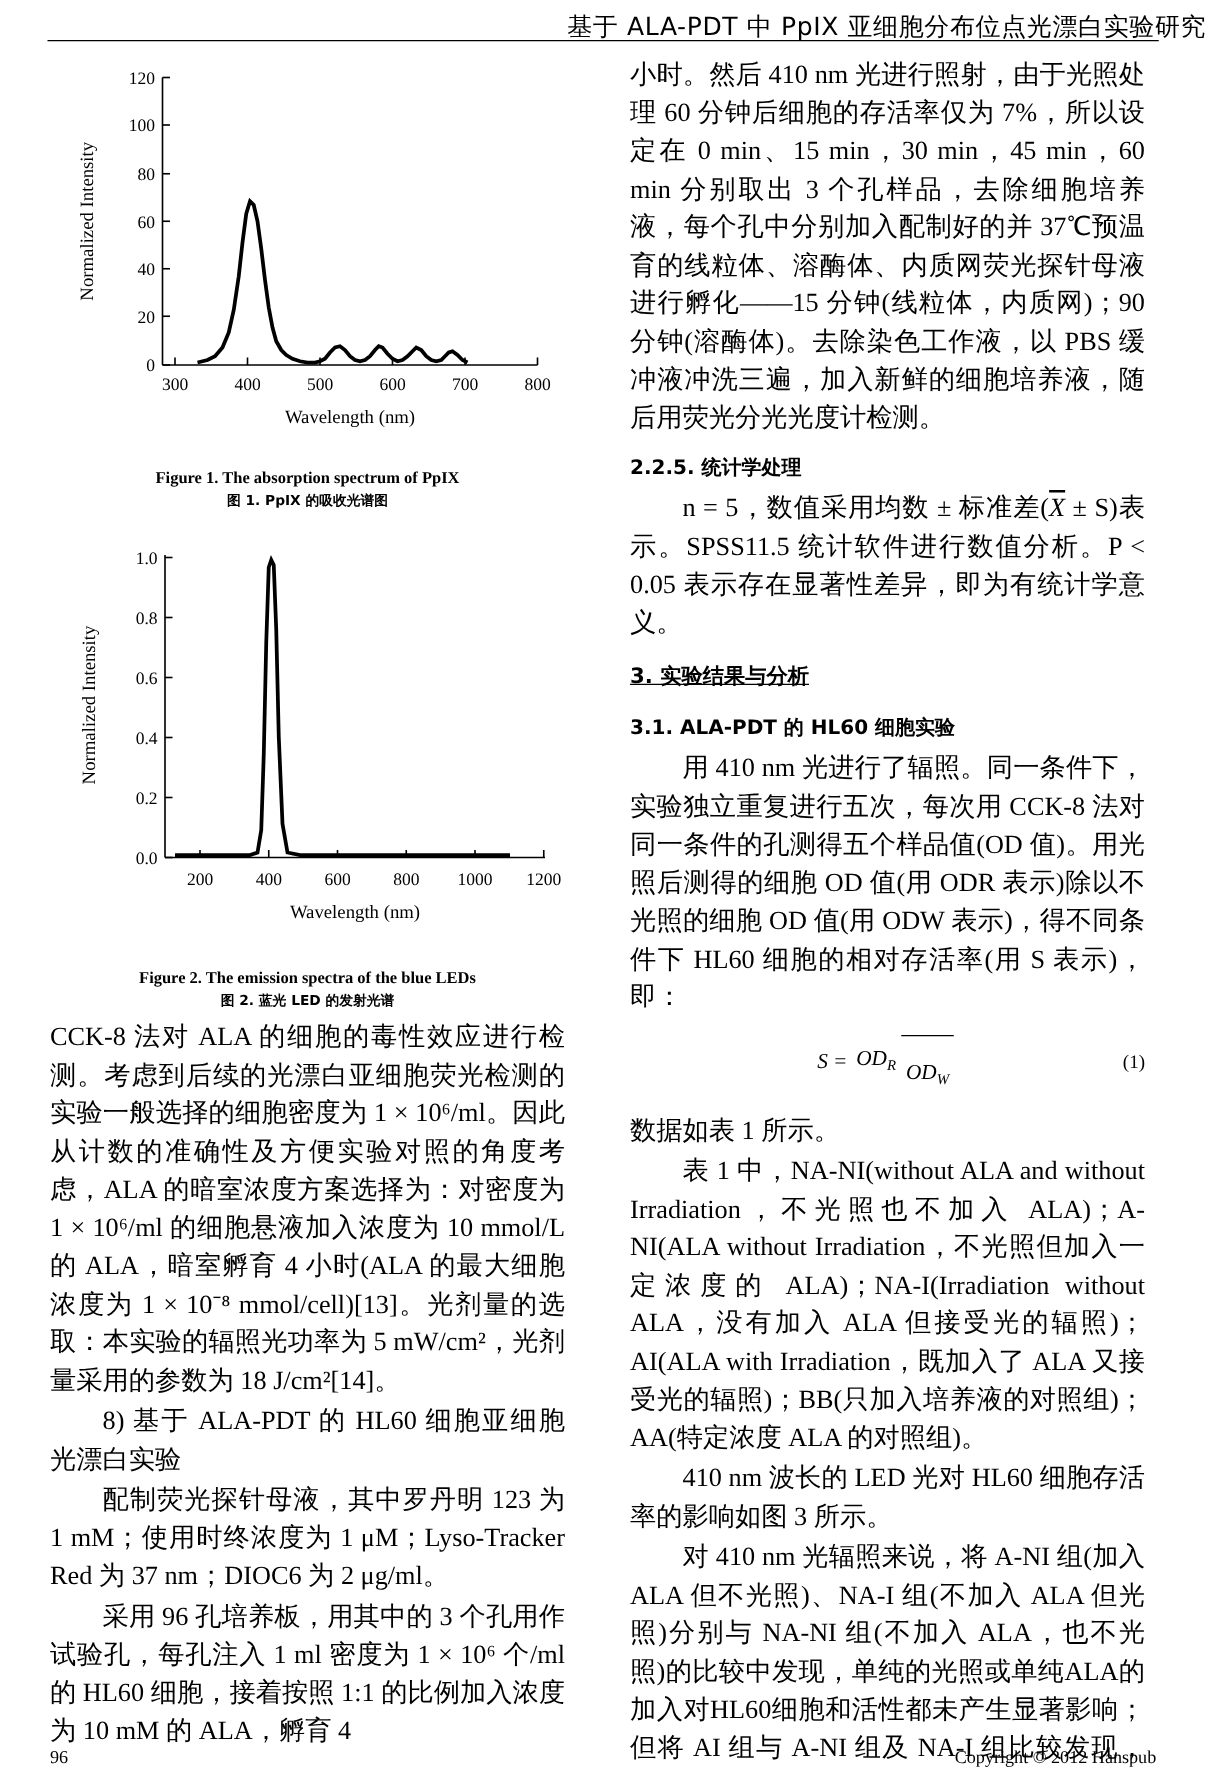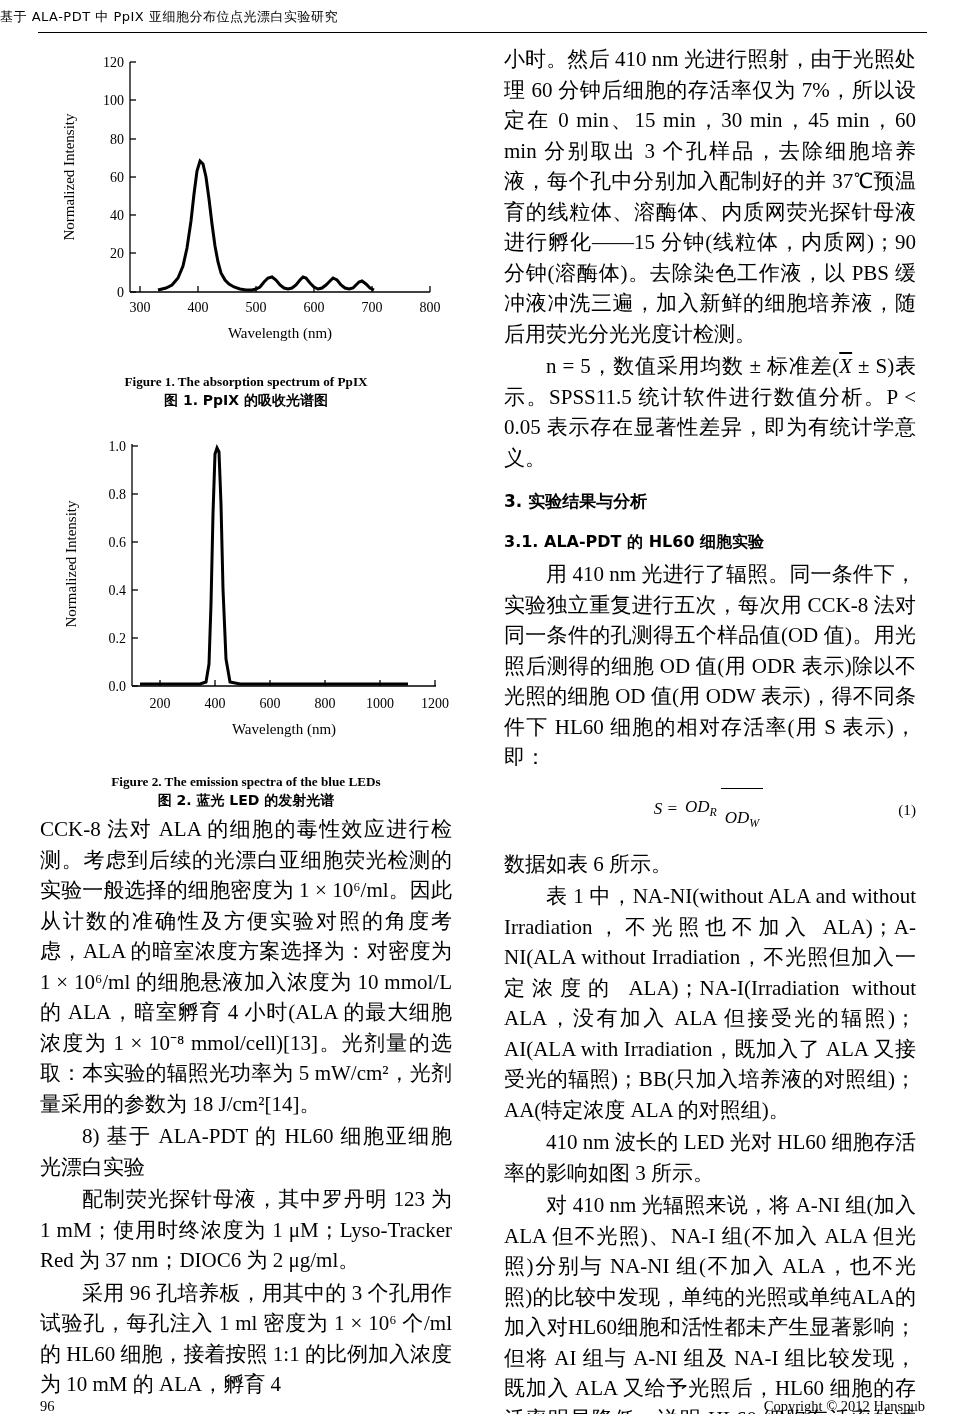--- a/index.html
+++ b/index.html
@@ -12,22 +12,22 @@
     overflow:hidden;
   }
   .page{
     position:absolute; inset:0;
     padding:0;
   }
   
   .runhead{
     position:absolute;
     top:8px; left:0; right:0;
-    text-align:left;
-    font-size:13px;
+    text-align:right;
+    font-size:20px;
     font-family:"DejaVu Sans", sans-serif;
     letter-spacing:0.5px;
   }
   .runhead-rule{
     position:absolute;
     top:32px; left:38px; right:38px;
     height:1px; background:#000;
   }
   
   .col{
@@ -53,34 +53,35 @@
     font-weight:bold;
     font-family:"DejaVu Sans", sans-serif;
     line-height:30px;
   }
   h2.sec{
     margin:12px 0 4px 0;
     font-size:17px;
     font-weight:bold;
     font-family:"DejaVu Sans", sans-serif;
     line-height:32px;
+    text-decoration:underline;
   }
   
   .figure{ margin:0; }
   .figcap{
     text-align:center;
     font-size:13.2px;
     font-weight:bold;
     line-height:19px;
     margin-top:8px;
     font-family:"Liberation Serif", serif;
   }
   .figcap .cn{
     font-family:"DejaVu Sans", sans-serif;
-    font-size:14px;
+    font-size:11px;
   }
   svg{ display:block; }
   .axis-label{ font-family:"Liberation Serif", serif; font-size:15px; }
   .tick{ font-family:"Liberation Serif", serif; font-size:14px; }
 
   
   .eqrow{
     display:flex; align-items:center; justify-content:center;
     margin:6px 0 8px 0;
     position:relative;
@@ -222,41 +223,42 @@
     <p class="body" style="margin-top:4px;">CCK-8 法对 ALA 的细胞的毒性效应进行检测。考虑到后续的光漂白亚细胞荧光检测的实验一般选择的细胞密度为 1 × 10⁶/ml。因此从计数的准确性及方便实验对照的角度考虑，ALA 的暗室浓度方案选择为：对密度为 1 × 10⁶/ml 的细胞悬液加入浓度为 10 mmol/L 的 ALA，暗室孵育 4 小时(ALA 的最大细胞浓度为 1 × 10⁻⁸ mmol/cell)[13]。光剂量的选取：本实验的辐照光功率为 5 mW/cm²，光剂量采用的参数为 18 J/cm²[14]。</p>
     <p class="body indent">8) 基于 ALA-PDT 的 HL60 细胞亚细胞光漂白实验</p>
     <p class="body indent">配制荧光探针母液，其中罗丹明 123 为 1 mM；使用时终浓度为 1 μM；Lyso-Tracker Red 为 37 nm；DIOC6 为 2 μg/ml。</p>
     <p class="body indent">采用 96 孔培养板，用其中的 3 个孔用作试验孔，每孔注入 1 ml 密度为 1 × 10⁶ 个/ml 的 HL60 细胞，接着按照 1:1 的比例加入浓度为 10 mM 的 ALA，孵育 4</p>
   </div>
 
   <div class="col col-right">
 
     <p class="body">小时。然后 410 nm 光进行照射，由于光照处理 60 分钟后细胞的存活率仅为 7%，所以设定在 0 min、15 min，30 min，45 min，60 min 分别取出 3 个孔样品，去除细胞培养液，每个孔中分别加入配制好的并 37℃预温育的线粒体、溶酶体、内质网荧光探针母液进行孵化——15 分钟(线粒体，内质网)；90 分钟(溶酶体)。去除染色工作液，以 PBS 缓冲液冲洗三遍，加入新鲜的细胞培养液，随后用荧光分光光度计检测。</p>
 
+    <h3 class="sec">2.2.5. 统计学处理</h3>
 
     <p class="body indent"><span>n = 5，数值采用均数 ± 标准差(</span><span class="ovl" style="font-style:italic">X</span><span> ± S)表示。SPSS11.5 统计软件进行数值分析。P &lt; 0.05 表示存在显著性差异，即为有统计学意义。</span></p>
 
     <h2 class="sec">3. 实验结果与分析</h2>
 
     <h3 class="sec">3.1. ALA-PDT 的 HL60 细胞实验</h3>
 
     <p class="body indent">用 410 nm 光进行了辐照。同一条件下，实验独立重复进行五次，每次用 CCK-8 法对同一条件的孔测得五个样品值(OD 值)。用光照后测得的细胞 OD 值(用 ODR 表示)除以不光照的细胞 OD 值(用 ODW 表示)，得不同条件下 HL60 细胞的相对存活率(用 S 表示)，即：</p>
 
     <div class="eqrow">
       <span class="eq">
         <span>S =</span>
         <span class="frac">
           <span class="num"><span>OD</span><sub class="smallsub">R</sub></span>
           <span class="den"><span>OD</span><sub class="smallsub">W</sub></span>
         </span>
       </span>
       <span class="eqnum">(1)</span>
     </div>
 
-    <p class="body">数据如表 6 所示。</p>
+    <p class="body">数据如表 1 所示。</p>
     <p class="body indent">表 1 中，NA-NI(without ALA and without Irradiation，不光照也不加入 ALA)；A-NI(ALA without Irradiation，不光照但加入一定浓度的 ALA)；NA-I(Irradiation without ALA，没有加入 ALA 但接受光的辐照)；AI(ALA with Irradiation，既加入了 ALA 又接受光的辐照)；BB(只加入培养液的对照组)；AA(特定浓度 ALA 的对照组)。</p>
     <p class="body indent">410 nm 波长的 LED 光对 HL60 细胞存活率的影响如图 3 所示。</p>
     <p class="body indent">对 410 nm 光辐照来说，将 A-NI 组(加入 ALA 但不光照)、NA-I 组(不加入 ALA 但光照)分别与 NA-NI 组(不加入 ALA，也不光照)的比较中发现，单纯的光照或单纯ALA的加入对HL60细胞和活性都未产生显著影响；但将 AI 组与 A-NI 组及 NA-I 组比较发现，既加入 ALA 又给予光照后，HL60 细胞的存活率明显降低。说明 HL60 细胞存活率的减少并非由于 ALA</p>
   </div>
 
   <div class="footer">
     <span class="pageno">96</span>
     <span class="copy">Copyright © 2012 Hanspub</span>
   </div>
 

